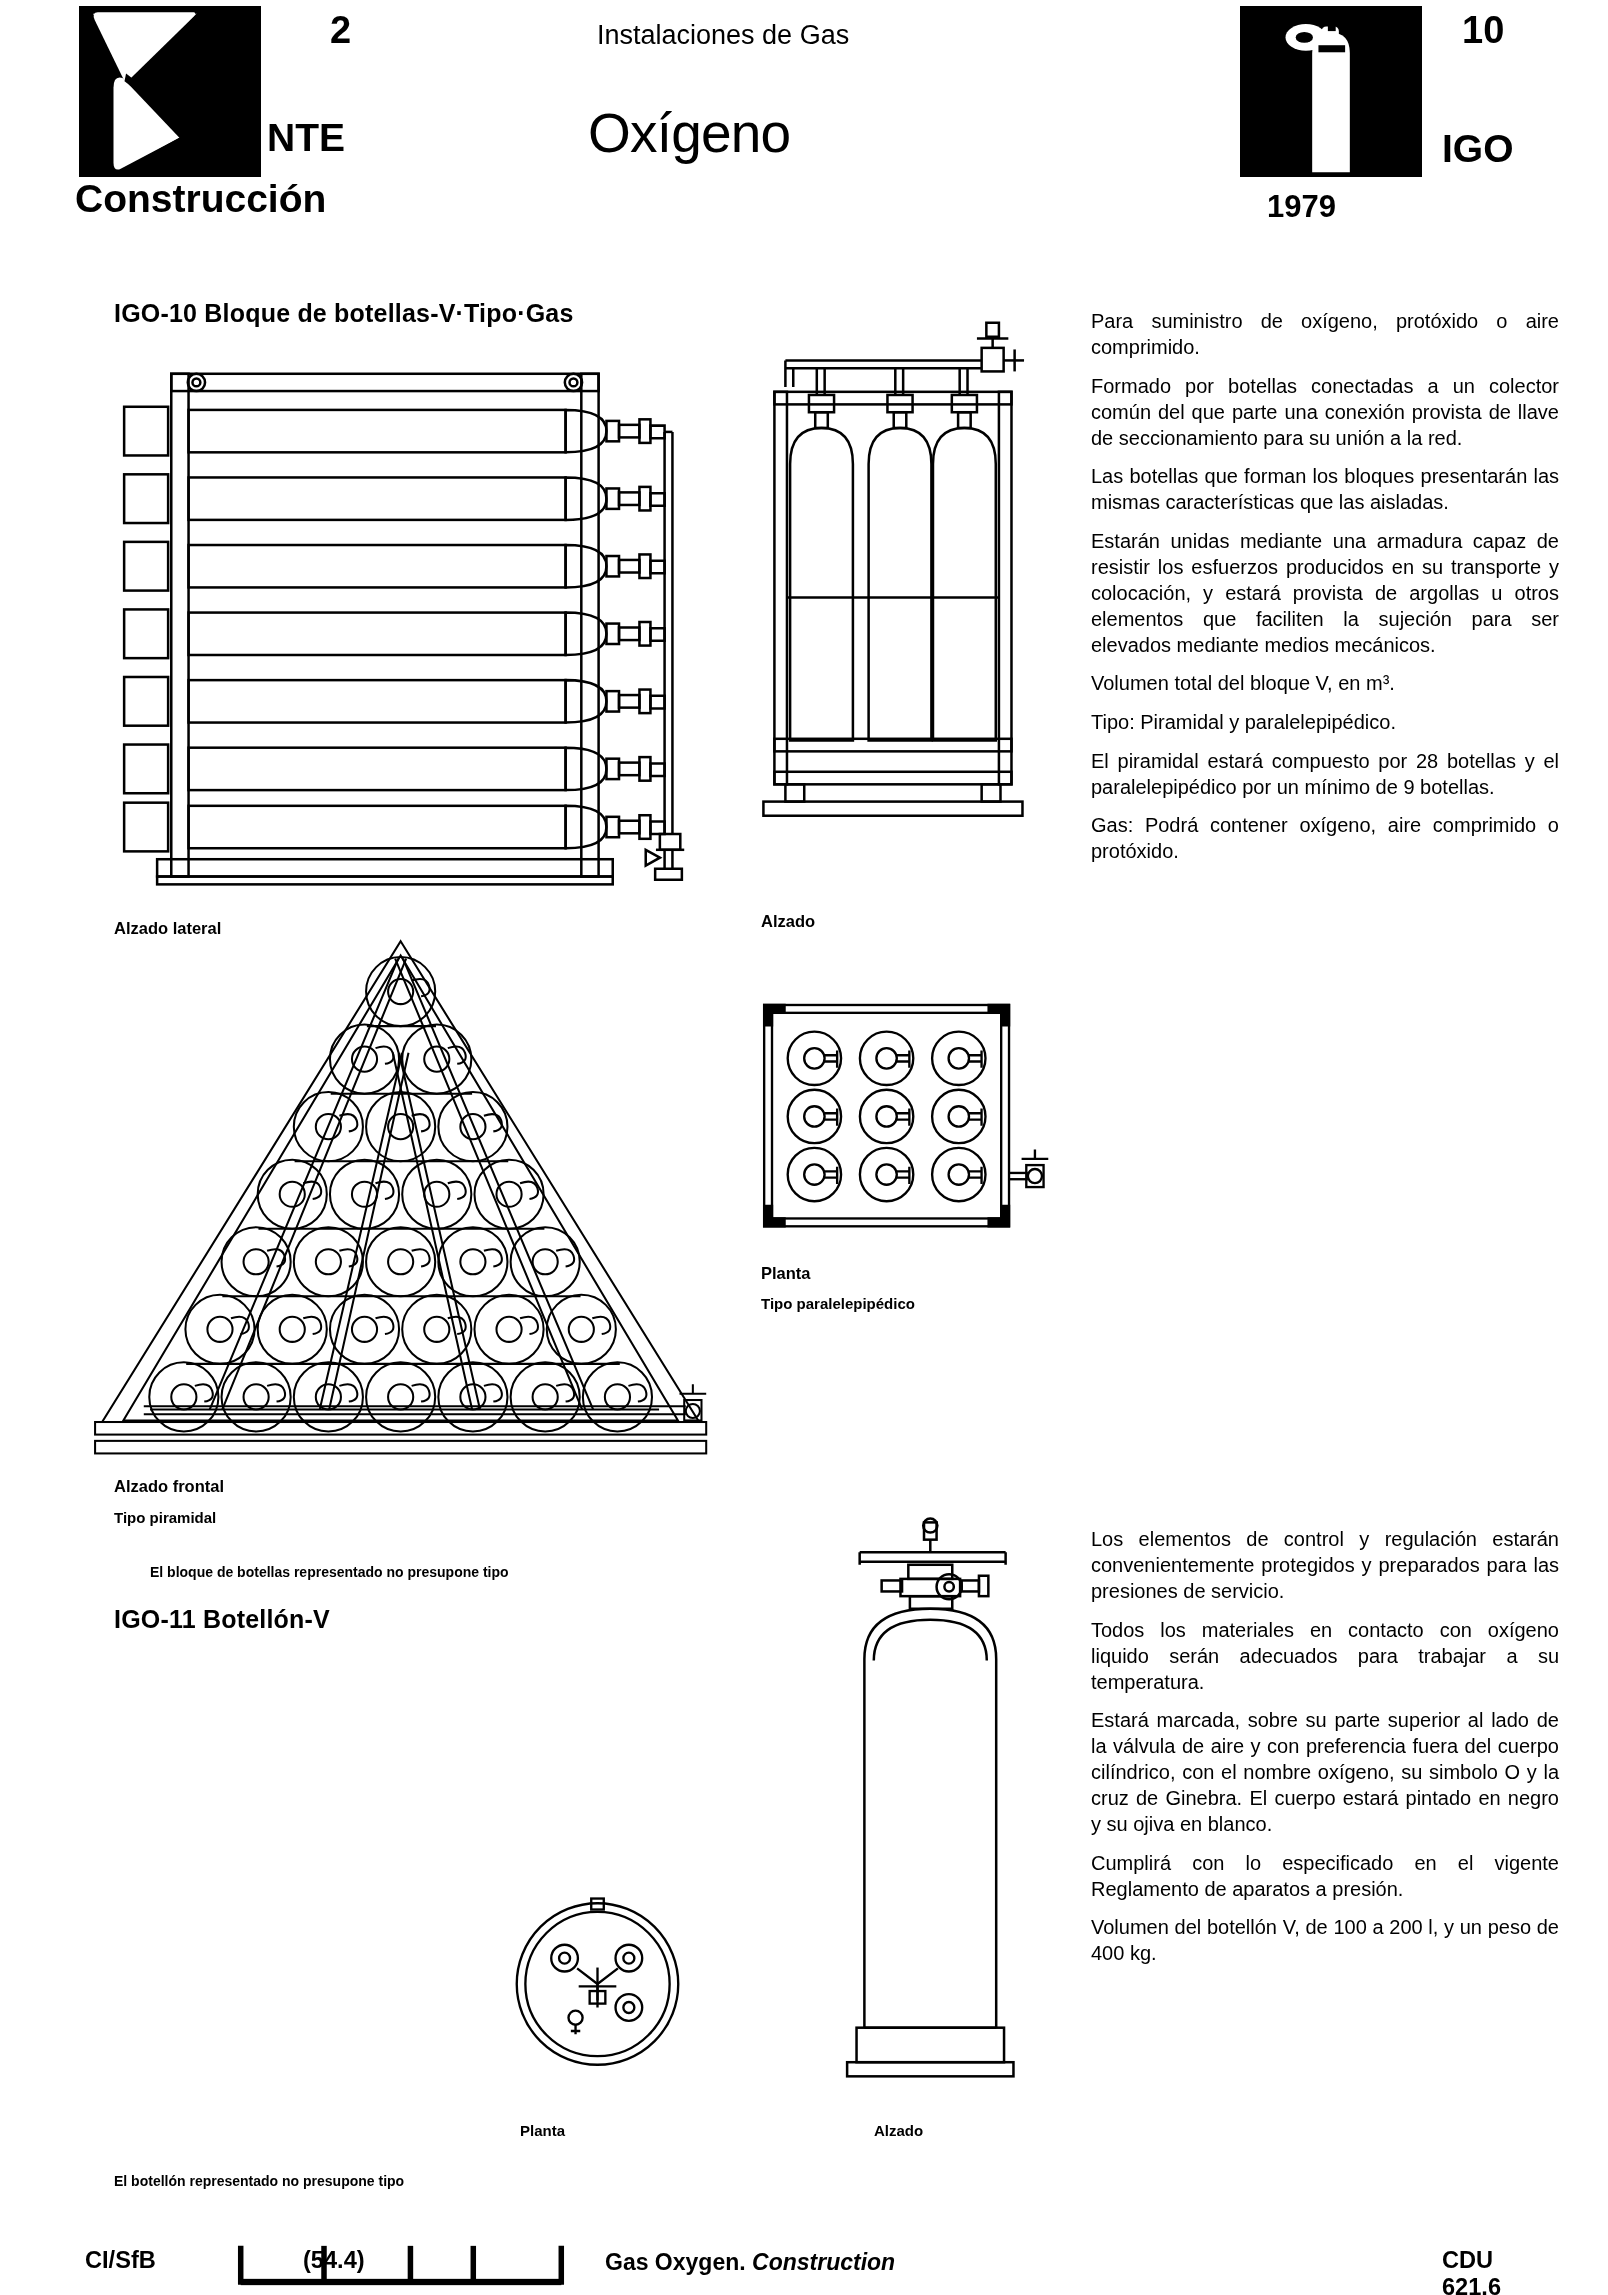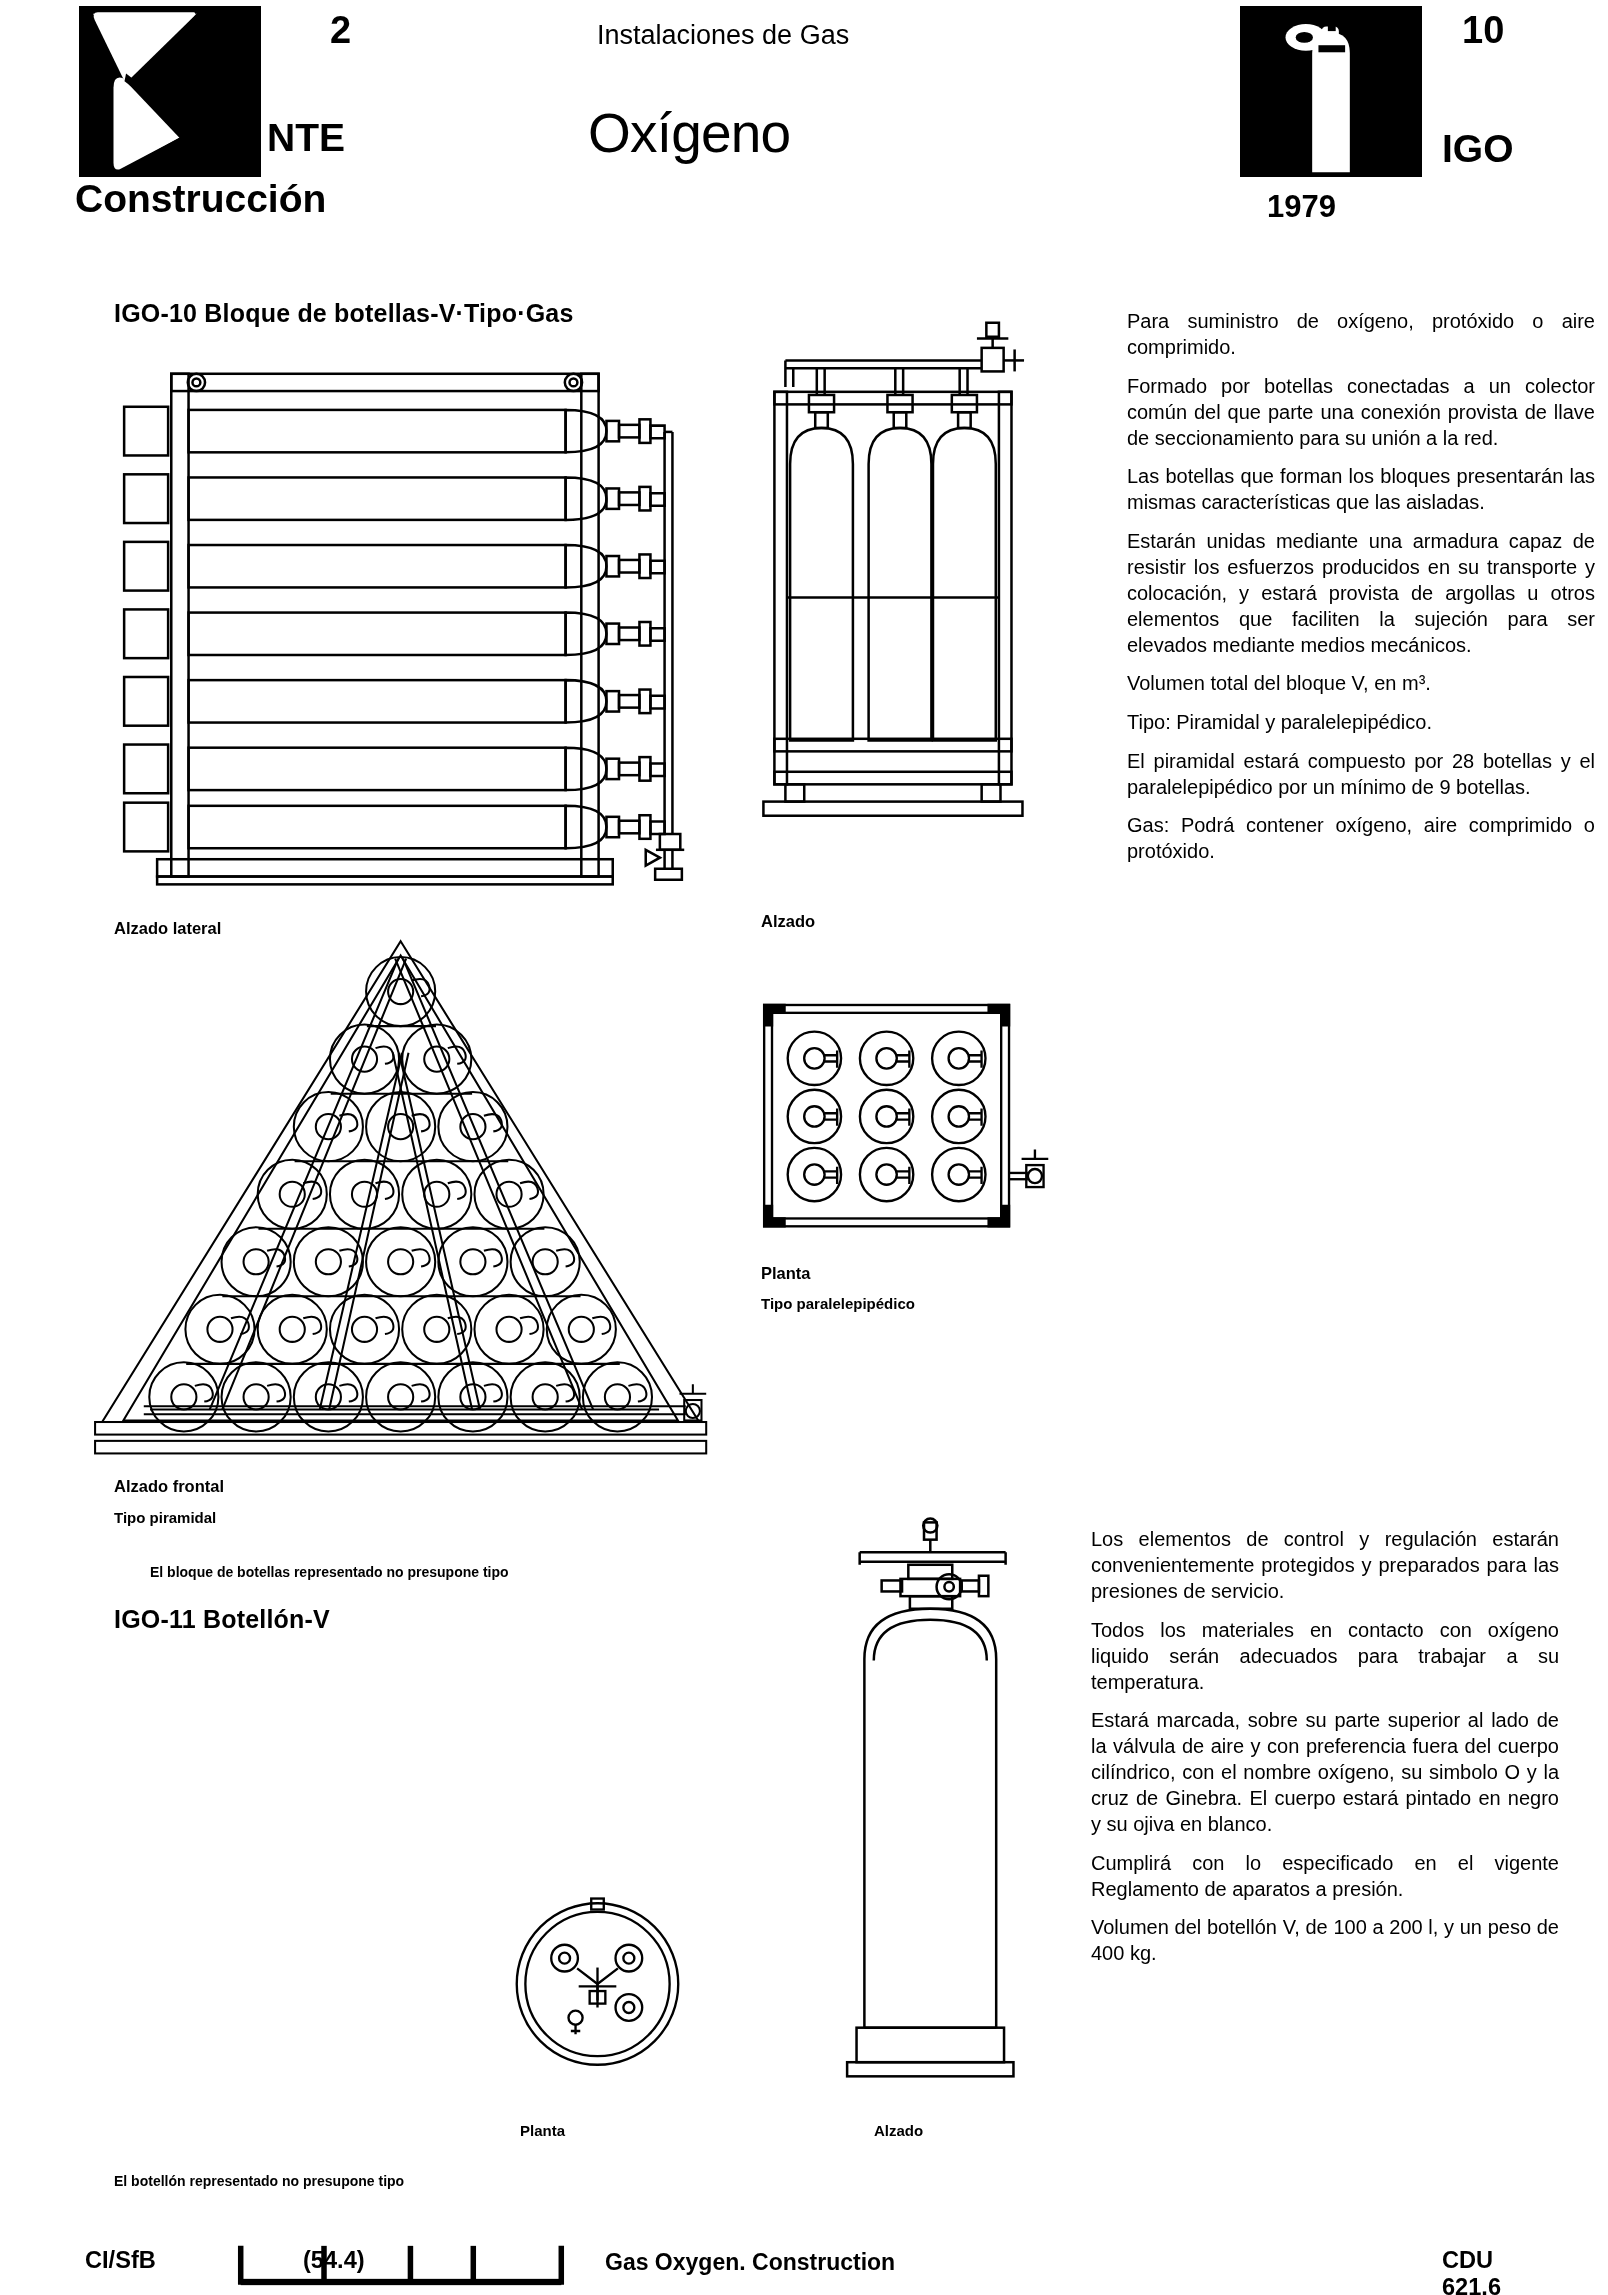--- a/index.html
+++ b/index.html
@@ -40,30 +40,30 @@
   #cap-alzado-frontal{left:114px;top:1477px;}
   #cap-tipo-piramidal{left:114px;top:1509px;}
   #note-bloque{left:114px;top:1564px;padding-left:36px;}
   #cap-planta-bot{left:520px;top:2122px;}
   #cap-alzado-bot{left:874px;top:2122px;}
   #note-botellon{left:114px;top:2173px;}
 
   
   .textcol{position:absolute;width:468px;font-size:20px;line-height:26px;text-align:justify;}
   .textcol p{margin:0 0 12.6px 0;}
-  #text-top{left:1091px;top:308px;margin-left:36px;}
+  #text-top{left:1091px;top:308px;}
   #text-bottom{left:1091px;top:1526px;}
 
   
   #footer{position:absolute;left:0;top:2236px;width:1494px;height:60px;}
   #cisfb{position:absolute;left:85px;top:11px;font-size:23.6px;font-weight:bold;}
   #cls-boxes{position:absolute;left:236px;top:4.7px;width:330px;height:49px;}
   #cls-code{position:absolute;left:303px;top:11px;font-size:23.6px;font-weight:bold;}
   #foot-title{position:absolute;left:605px;top:12.6px;font-size:23px;font-weight:bold;}
-  #foot-title .ital{}
+  #foot-title .ital{font-style:italic;}
   #cdu{position:absolute;left:1442px;top:11px;font-size:23.6px;font-weight:bold;}
 
   
   .draw{position:absolute;}
   svg{display:block;}
 </style>
 </head>
 <body>
 
 <div class="page">

